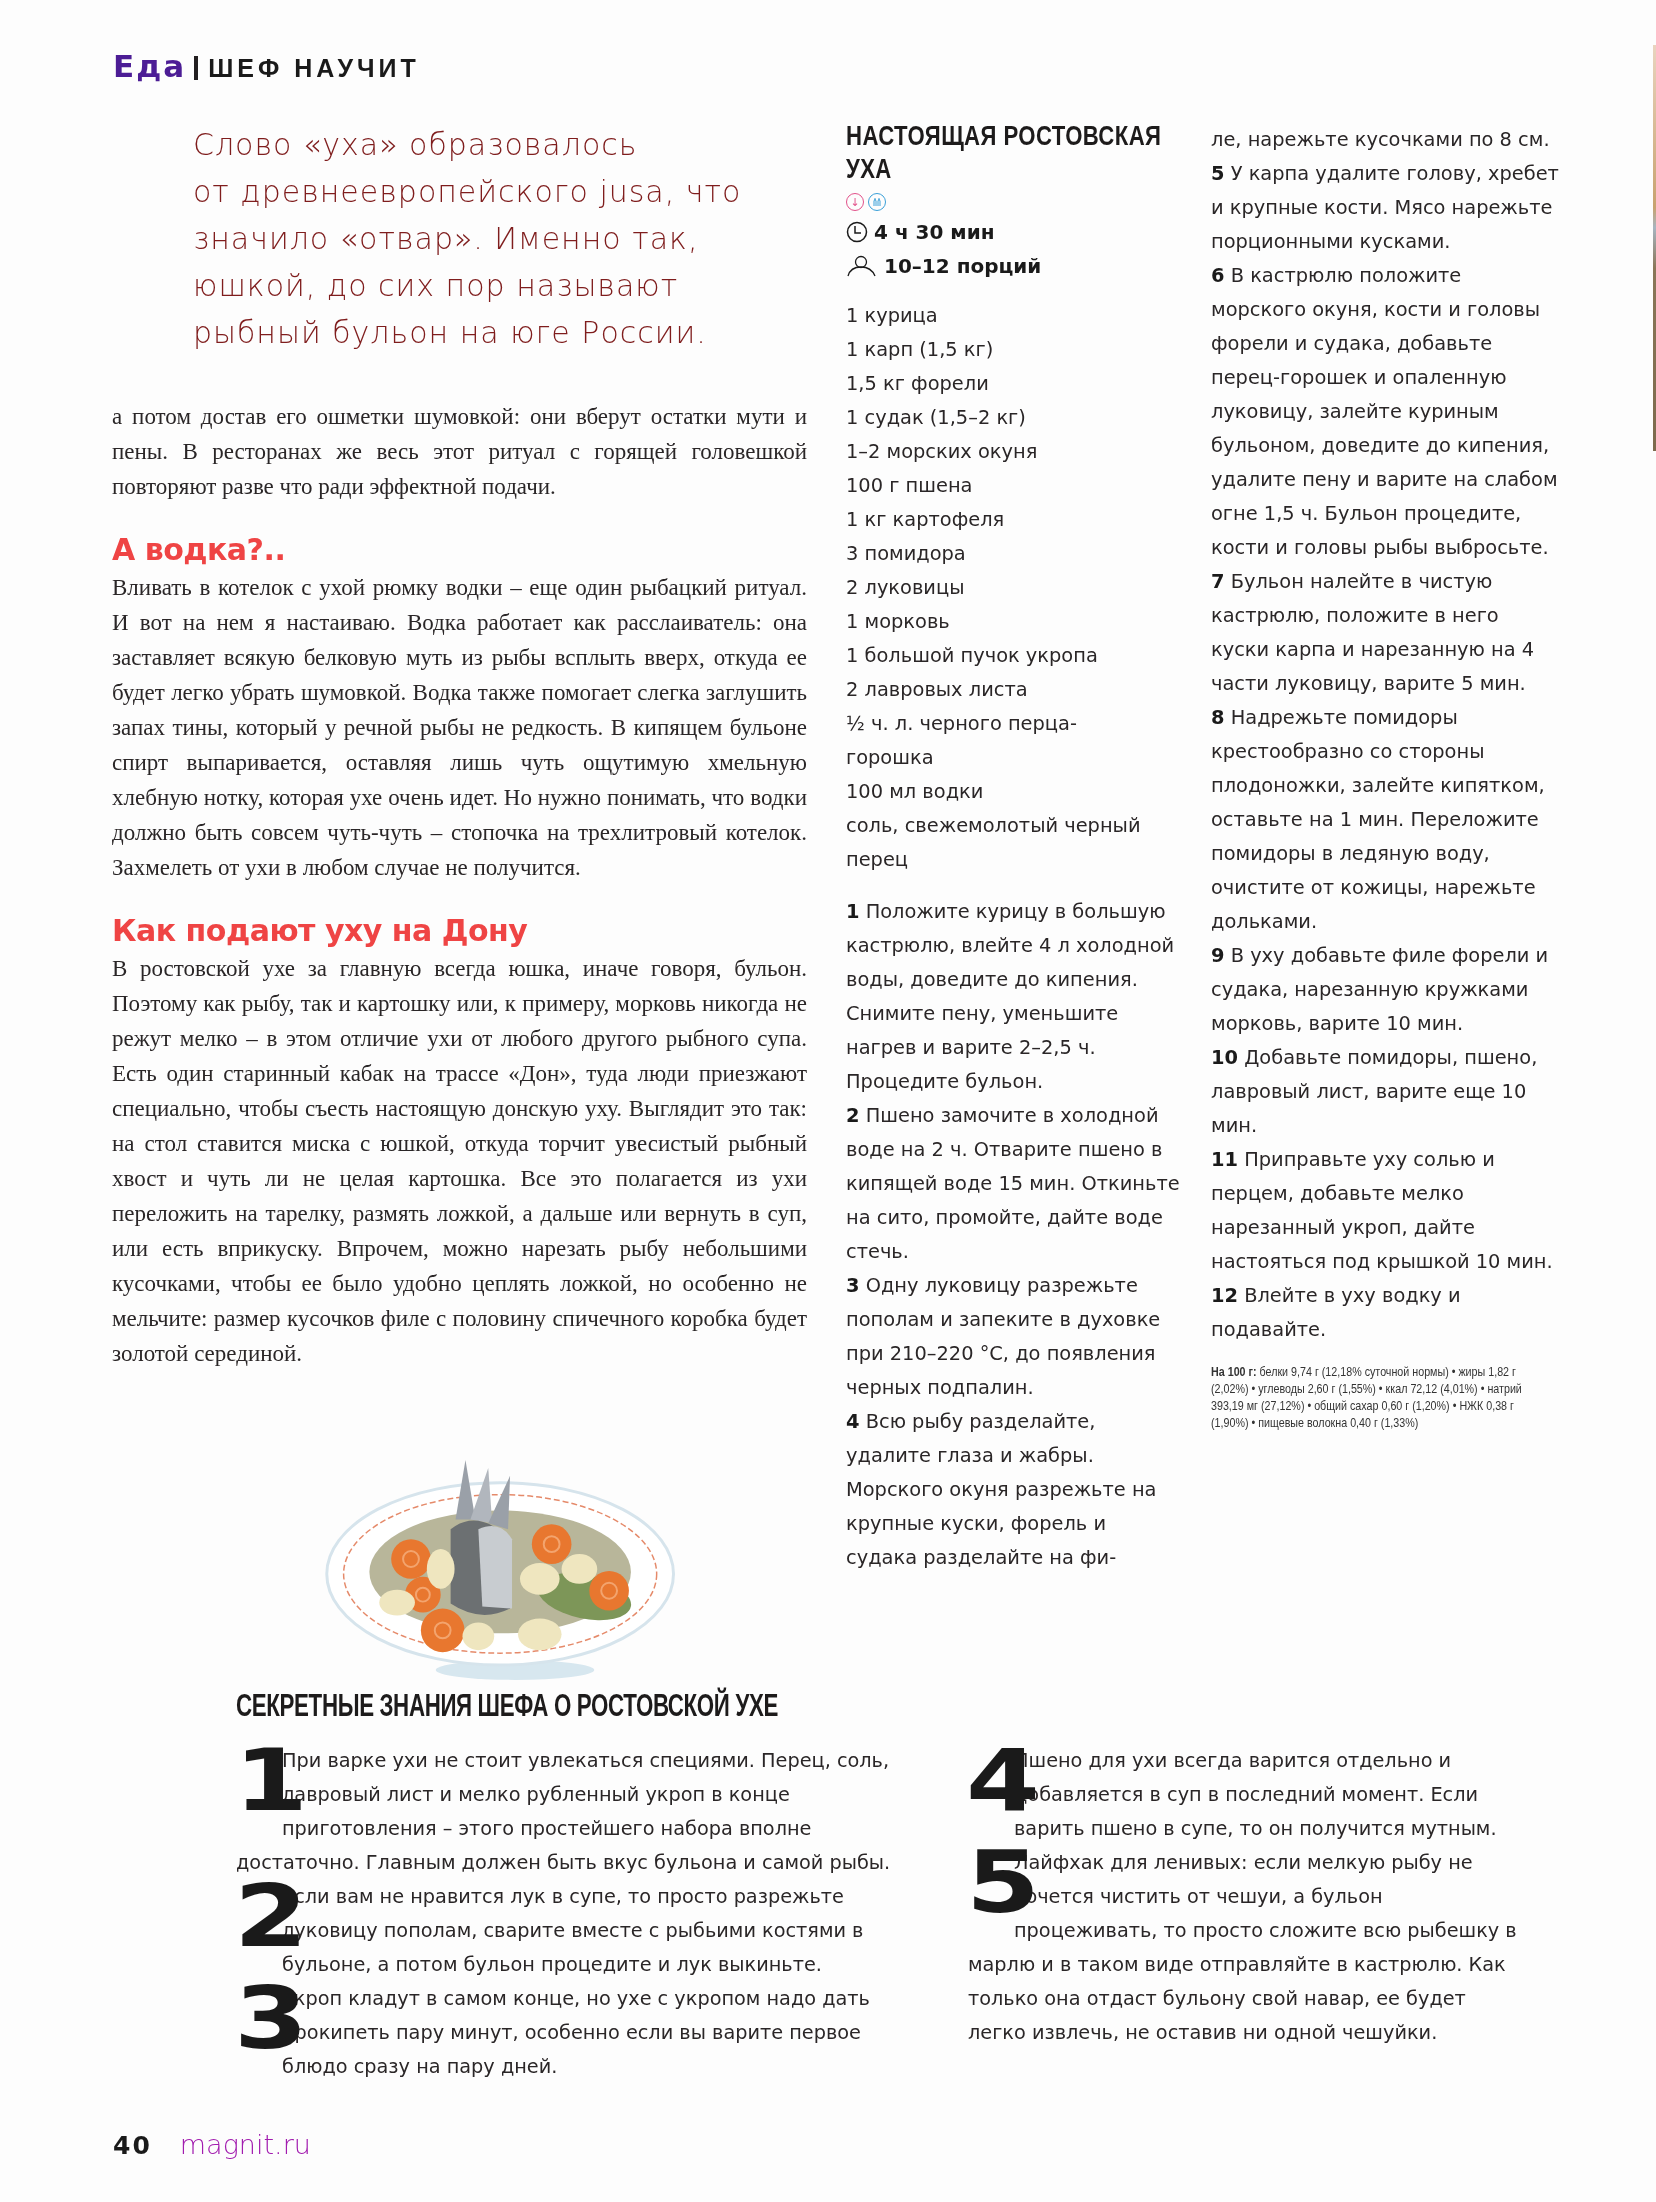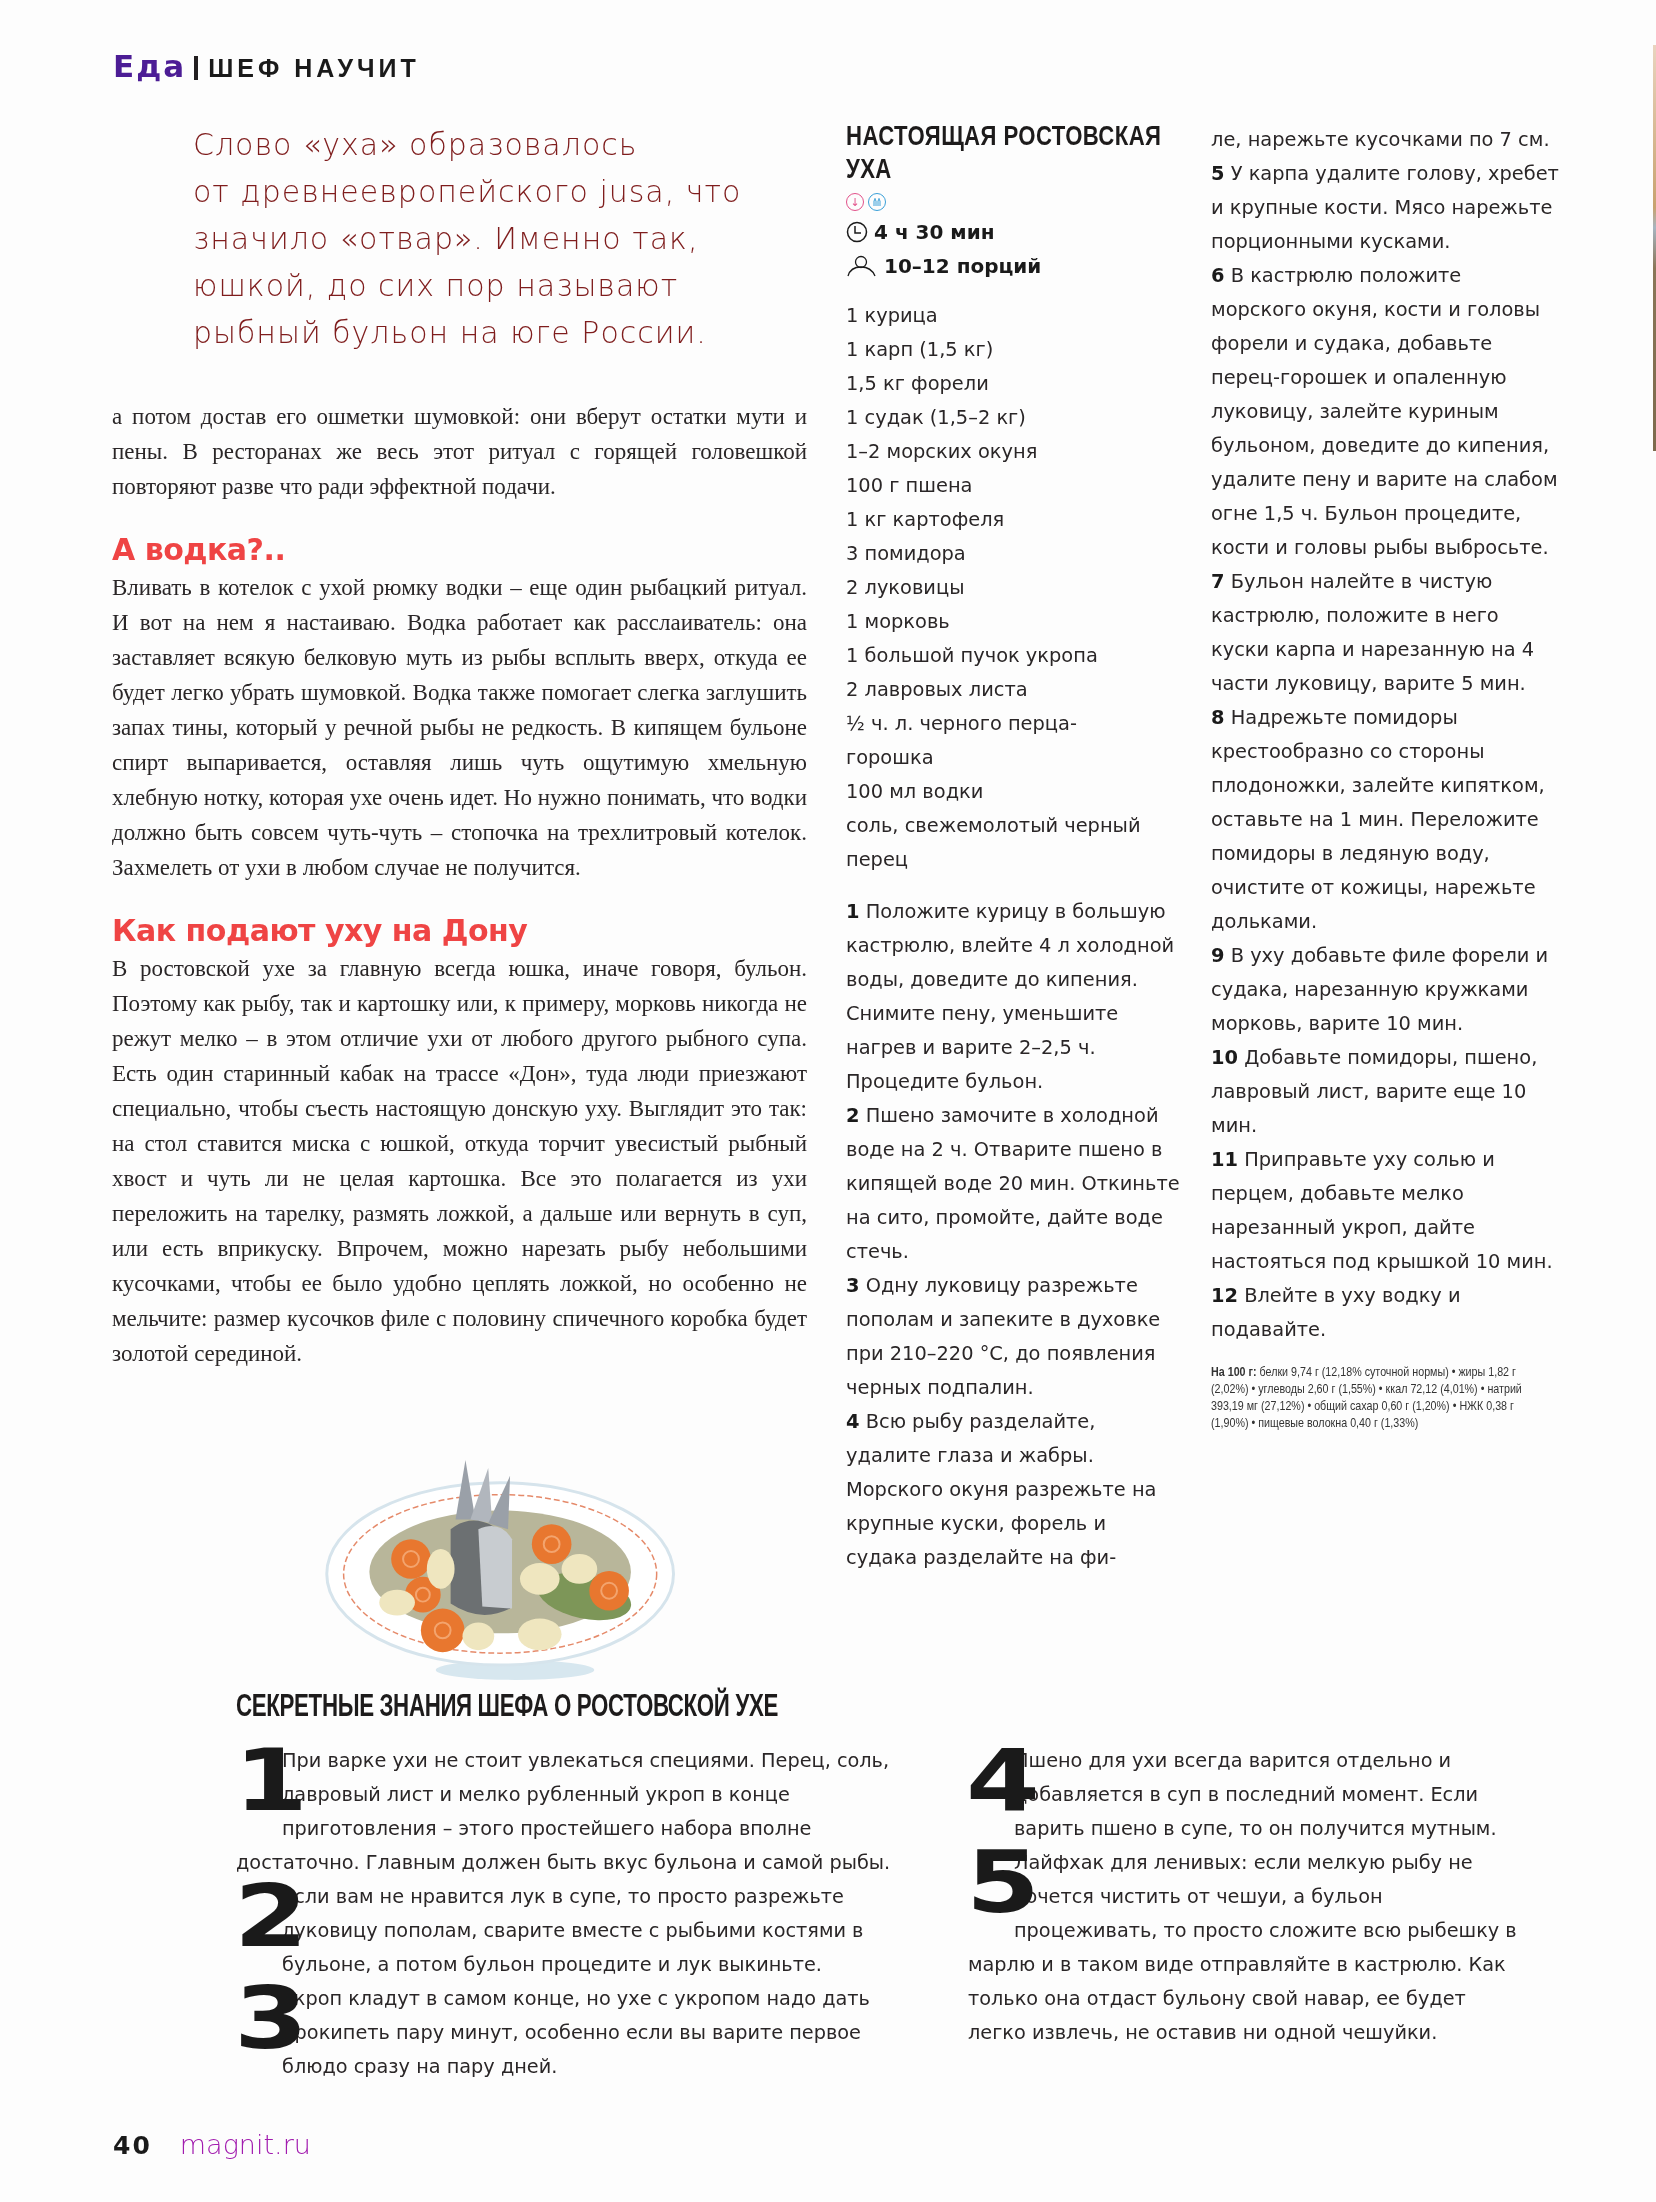--- a/index.html
+++ b/index.html
@@ -124,28 +124,28 @@
     <div>2 лавровых листа</div>
     <div>½ ч. л. черного перца-</div>
     <div>горошка</div>
     <div>100 мл водки</div>
     <div>соль, свежемолотый черный</div>
     <div>перец</div>
   </div>
 
   <div class="recipe-text steps">
     <p class="recipe-text step"><b>1</b> <span>Положите курицу в большую кастрюлю, влейте 4 л холодной воды, доведите до кипения. Снимите пену, уменьшите нагрев и варите 2–2,5 ч. Процедите бульон.</span></p>
-    <p class="recipe-text step"><b>2</b> <span>Пшено замочите в холодной воде на 2 ч. Отварите пшено в кипящей воде 20 мин. Откиньте на сито, промойте, дайте воде стечь.</span></p>
+    <p class="recipe-text step"><b>2</b> <span>Пшено замочите в холодной воде на 2 ч. Отварите пшено в кипящей воде 15 мин. Откиньте на сито, промойте, дайте воде стечь.</span></p>
     <p class="recipe-text step"><b>3</b> <span>Одну луковицу разрежьте пополам и запеките в духовке при 210–220 °C, до появления черных подпалин.</span></p>
     <p class="recipe-text step"><b>4</b> <span>Всю рыбу разделайте, удалите глаза и жабры. Морского окуня разрежьте на крупные куски, форель и судака разделайте на фи-</span></p>
   </div>
 </div>
 
 <div class="abs recipe2">
-  <p class="recipe-text">ле, нарежьте кусочками по 7 см.</p>
+  <p class="recipe-text">ле, нарежьте кусочками по 8 см.</p>
   <p class="recipe-text step"><b>5</b> <span>У карпа удалите голову, хребет и крупные кости. Мясо нарежьте порционными кусками.</span></p>
   <p class="recipe-text step"><b>6</b> <span>В кастрюлю положите морского окуня, кости и головы форели и судака, добавьте перец-горошек и опаленную луковицу, залейте куриным бульоном, доведите до кипения, удалите пену и варите на слабом огне 1,5 ч. Бульон процедите, кости и головы рыбы выбросьте.</span></p>
   <p class="recipe-text step"><b>7</b> <span>Бульон налейте в чистую кастрюлю, положите в него куски карпа и нарезанную на 4 части луковицу, варите 5 мин.</span></p>
   <p class="recipe-text step"><b>8</b> <span>Надрежьте помидоры крестообразно со стороны плодоножки, залейте кипятком, оставьте на 1 мин. Переложите помидоры в ледяную воду, очистите от кожицы, нарежьте дольками.</span></p>
   <p class="recipe-text step"><b>9</b> <span>В уху добавьте филе форели и судака, нарезанную кружками морковь, варите 10 мин.</span></p>
   <p class="recipe-text step"><b>10</b> <span>Добавьте помидоры, пшено, лавровый лист, варите еще 10 мин.</span></p>
   <p class="recipe-text step"><b>11</b> <span>Приправьте уху солью и перцем, добавьте мелко нарезанный укроп, дайте настояться под крышкой 10 мин.</span></p>
   <p class="recipe-text step"><b>12</b> <span>Влейте в уху водку и подавайте.</span></p>
   <div class="nutrition">
     <b>На 100 г:</b> <span>белки 9,74 г (12,18% суточной нормы) • жиры 1,82 г (2,02%) • углеводы 2,60 г (1,55%) • ккал 72,12 (4,01%) • натрий 393,19 мг (27,12%) • общий сахар 0,60 г (1,20%) • НЖК 0,38 г (1,90%) • пищевые волокна 0,40 г (1,33%)</span>

